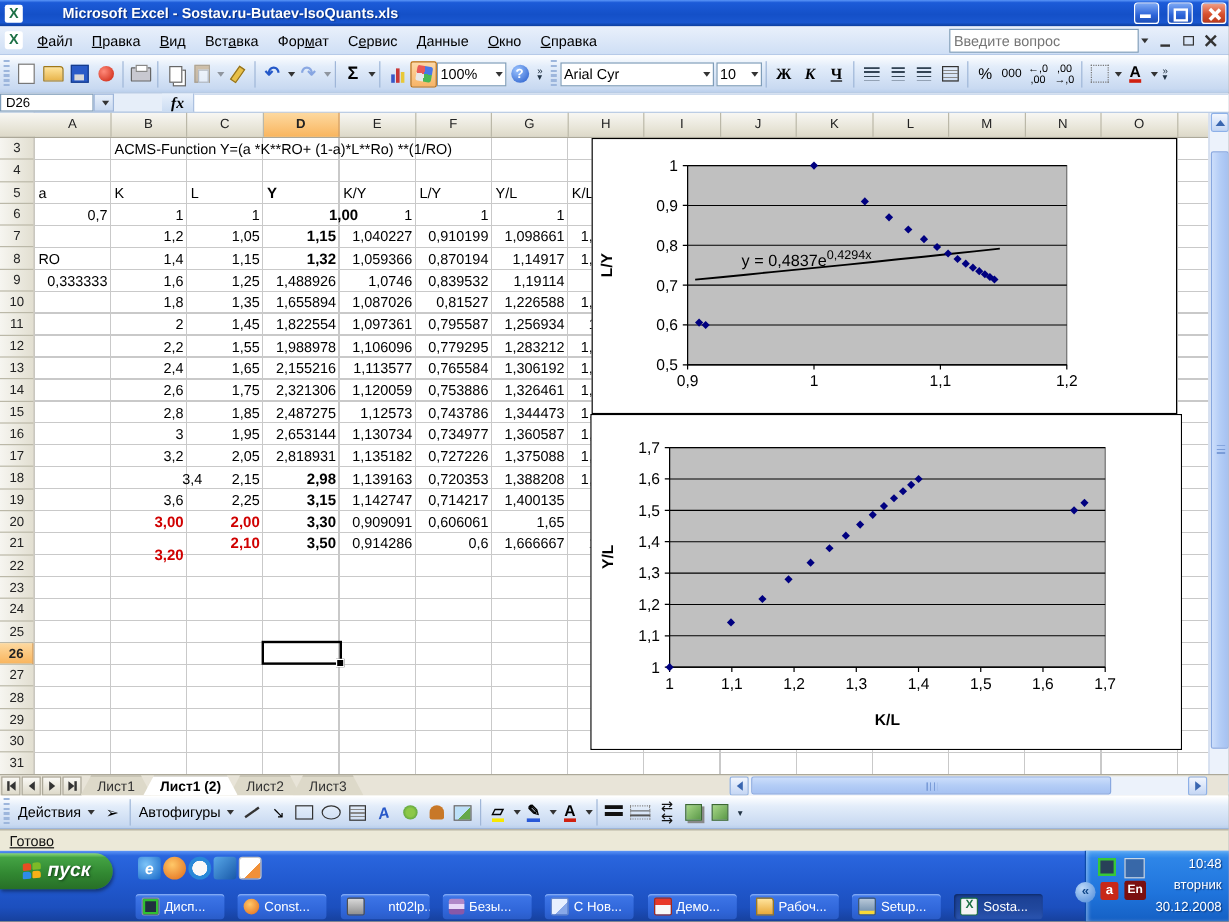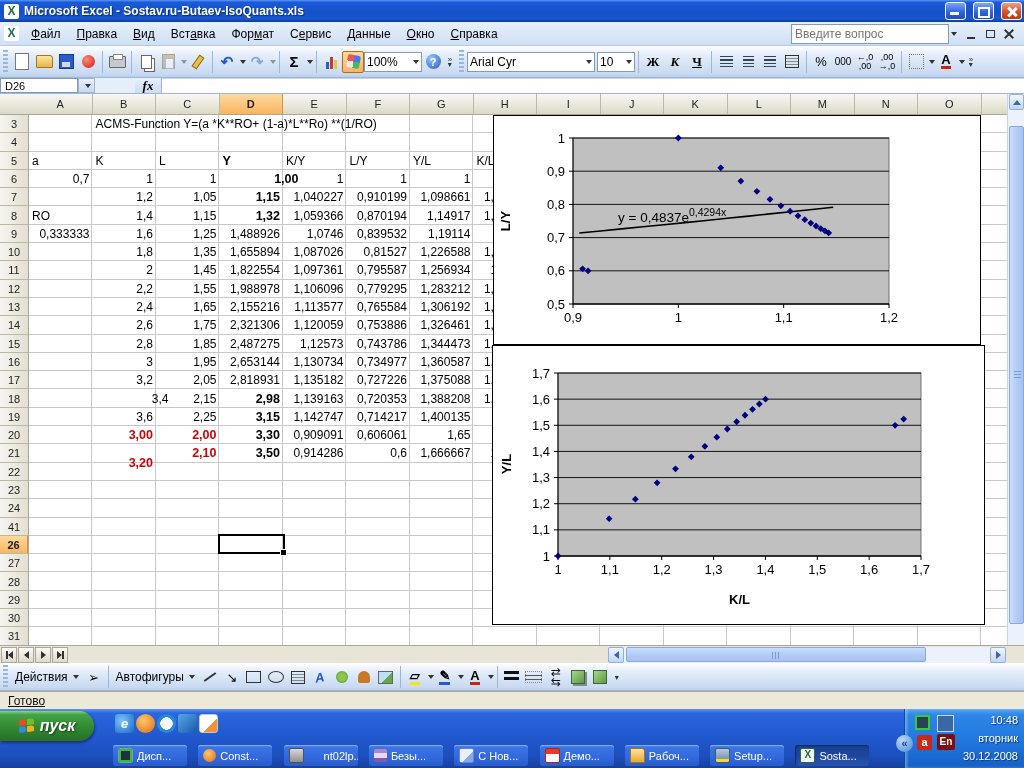--- a/index.html
+++ b/index.html
@@ -4,21 +4,21 @@
 <style>
   html,body{margin:0;padding:0;background:#444;}
   #screen{position:relative;width:1024px;height:768px;overflow:hidden;
           font-family:"Liberation Sans",sans-serif;background:#fff;font-size:12px;}
   .abs{position:absolute;}
 
   
   #titlebar{left:0;top:0;width:1024px;height:22px;display:flex;align-items:center;gap:5px;
     padding-left:4px;box-sizing:border-box;color:#fff;font-weight:bold;font-size:12px;
     background:linear-gradient(180deg,#5A96F8 0%,#1C5BD8 10%,#1450C8 55%,#1A57D0 85%,#0C3C9A 100%);}
-  #titlebar .title{flex:1;text-shadow:1px 1px 1px #0A2C78;white-space:nowrap;overflow:hidden;}
+  #titlebar .title{flex:1;text-shadow:1px 1px 1px #0A2C78;white-space:nowrap;overflow:hidden;margin-left:28px;}
   .winbtn{width:21px;height:18px;border-radius:3px;border:1px solid #fff;box-sizing:border-box;
     background:linear-gradient(180deg,#7BA7F4,#2B63D8 60%,#1E4FB8);position:relative;margin-right:2px;flex:0 0 auto;}
   .winbtn.close{background:linear-gradient(180deg,#F0A088,#D8502E 55%,#B83A1C);}
   .glyph-min::after{content:"";position:absolute;left:4px;bottom:4px;width:9px;height:3px;background:#fff;}
   .glyph-rest::before{content:"";position:absolute;left:4px;top:4px;width:8px;height:7px;border:2px solid #fff;}
   .glyph-x::before,.glyph-x::after{content:"";position:absolute;left:9px;top:3px;width:2.5px;height:12px;background:#fff;}
   .glyph-x::before{transform:rotate(45deg);} .glyph-x::after{transform:rotate(-45deg);}
   .excel-ic{width:15px;height:15px;background:#fff;border-radius:2px;color:#1C7044;font-weight:bold;
     font-size:12px;line-height:15px;text-align:center;flex:0 0 auto;}
 
@@ -411,21 +411,21 @@
       <div class="rowhdr" style="top: 219.6px; height: 18.3px; line-height: 18.3px;">15</div>
       <div class="rowhdr" style="top: 237.9px; height: 18.3px; line-height: 18.3px;">16</div>
       <div class="rowhdr" style="top: 256.2px; height: 18.3px; line-height: 18.3px;">17</div>
       <div class="rowhdr" style="top: 274.5px; height: 18.3px; line-height: 18.3px;">18</div>
       <div class="rowhdr" style="top: 292.8px; height: 18.3px; line-height: 18.3px;">19</div>
       <div class="rowhdr" style="top: 311.1px; height: 18.3px; line-height: 18.3px;">20</div>
       <div class="rowhdr" style="top: 329.4px; height: 18.3px; line-height: 18.3px;">21</div>
       <div class="rowhdr" style="top: 347.7px; height: 18.3px; line-height: 18.3px;">22</div>
       <div class="rowhdr" style="top: 366px; height: 18.3px; line-height: 18.3px;">23</div>
       <div class="rowhdr" style="top: 384.3px; height: 18.3px; line-height: 18.3px;">24</div>
-      <div class="rowhdr" style="top: 402.6px; height: 18.3px; line-height: 18.3px;">41</div>
+      <div class="rowhdr" style="top: 402.6px; height: 18.3px; line-height: 18.3px;">25</div>
       <div class="rowhdr sel" style="top: 420.9px; height: 18.3px; line-height: 18.3px;">26</div>
       <div class="rowhdr" style="top: 439.2px; height: 18.3px; line-height: 18.3px;">27</div>
       <div class="rowhdr" style="top: 457.5px; height: 18.3px; line-height: 18.3px;">28</div>
       <div class="rowhdr" style="top: 475.8px; height: 18.3px; line-height: 18.3px;">29</div>
       <div class="rowhdr" style="top: 494.1px; height: 18.3px; line-height: 18.3px;">30</div>
       <div class="rowhdr" style="top: 512.4px; height: 18.3px; line-height: 18.3px;">31</div>
     </div>
   <div id="gridbody" class="abs">
       <div class="cell" style="left: 63.5px; top: 0px; white-space: nowrap;">ACMS-Function Y=(a *K**RO+ (1-a)*L**Ro) **(1/RO)</div>
       <div class="cell" style="left: 0px; top: 36.6px; white-space: nowrap;">a</div>
@@ -692,20 +692,26 @@
     <div class="tabnav">
         <div class="tri left"></div>
       </div>
     <div class="tabnav">
         <div class="tri right"></div>
       </div>
     <div class="tabnav">
         <div class="tri right"></div>
         <div class="bar"></div>
       </div>
+    <div id="tabs">
+        <div class="sheettab">Лист1</div>
+        <div class="sheettab active">Лист1 (2)</div>
+        <div class="sheettab">Лист2</div>
+        <div class="sheettab">Лист3</div>
+      </div>
     <div id="hscroll">
       <div class="scroll-btn" style="width:16px;">
           <div class="tri left"></div>
         </div>
       <div style="flex:1;background:#ECF2FB;position:relative;">
         <div class="thumb h abs" style="left:2px;top:0;width:300px;height:15px;">
             <div class="grip h"></div>
           </div>
       </div>
       <div class="scroll-btn" style="width:16px;">

